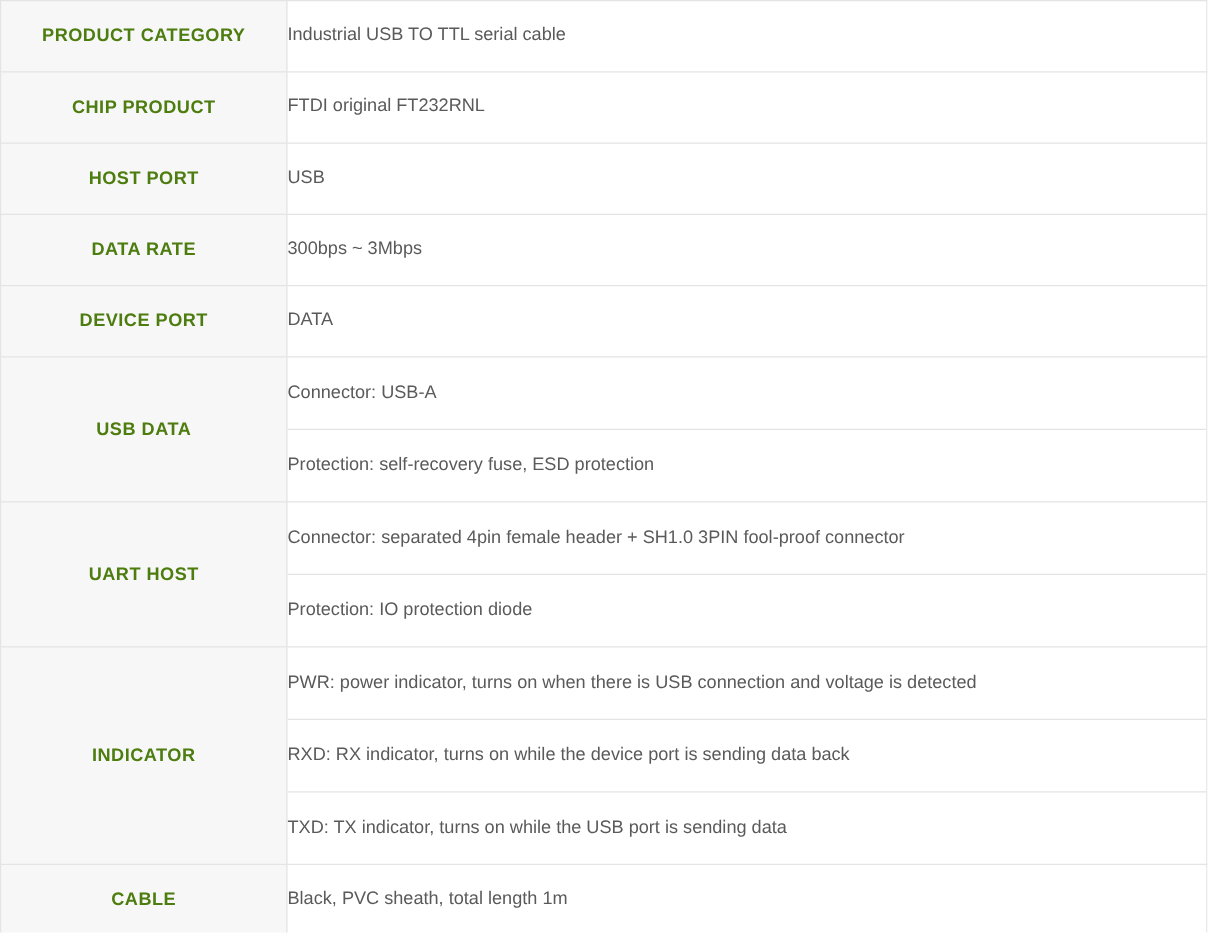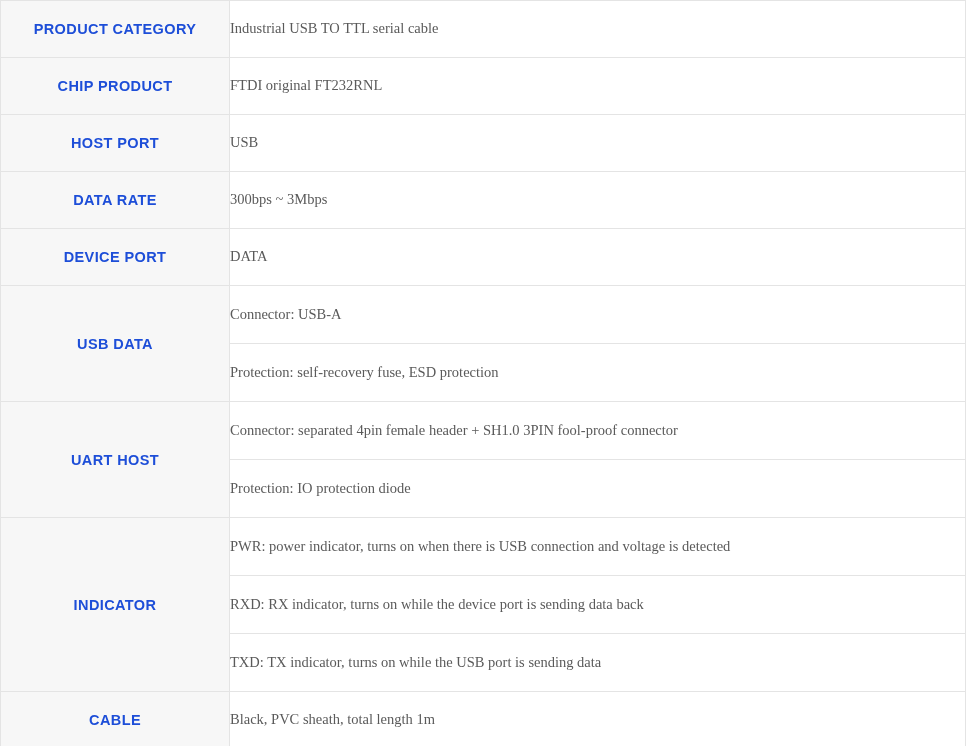--- a/index.html
+++ b/index.html
@@ -23,31 +23,30 @@
     border: 1px solid #e4e4e4;
     padding: 0;
     vertical-align: middle;
   }
   .label-cell {
     width: 228px;
     background: #f7f7f7;
     text-align: center;
     font-weight: bold;
     font-size: 14.5px;
-    color: #1d4ed8;
+    color: #4d7c0f;
     letter-spacing: 0.4px;
     padding: 10px 6px;
   }
   .value-cell {
     background: #ffffff;
     font-size: 14.5px;
     color: #5a5a5a;
     padding: 10px 0 10px 16px;
     line-height: 1.45;
-    font-family: Liberation Serif, serif;
   }
   .sub-table {
     width: 100%;
     border-collapse: collapse;
     table-layout: fixed;
   }
   .sub-table td {
     border: none;
     border-bottom: 1px solid #e4e4e4;
     margin-left: 16px;

